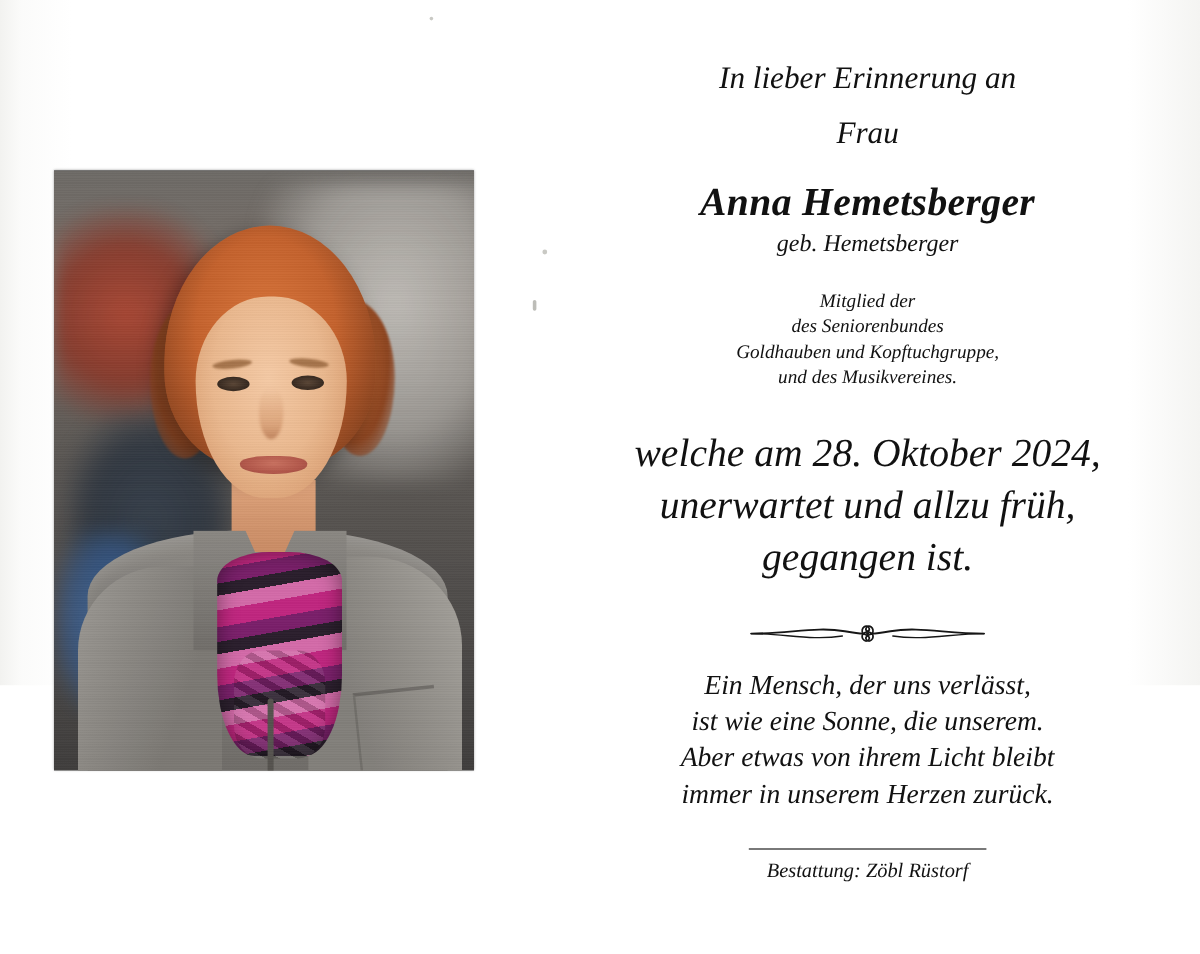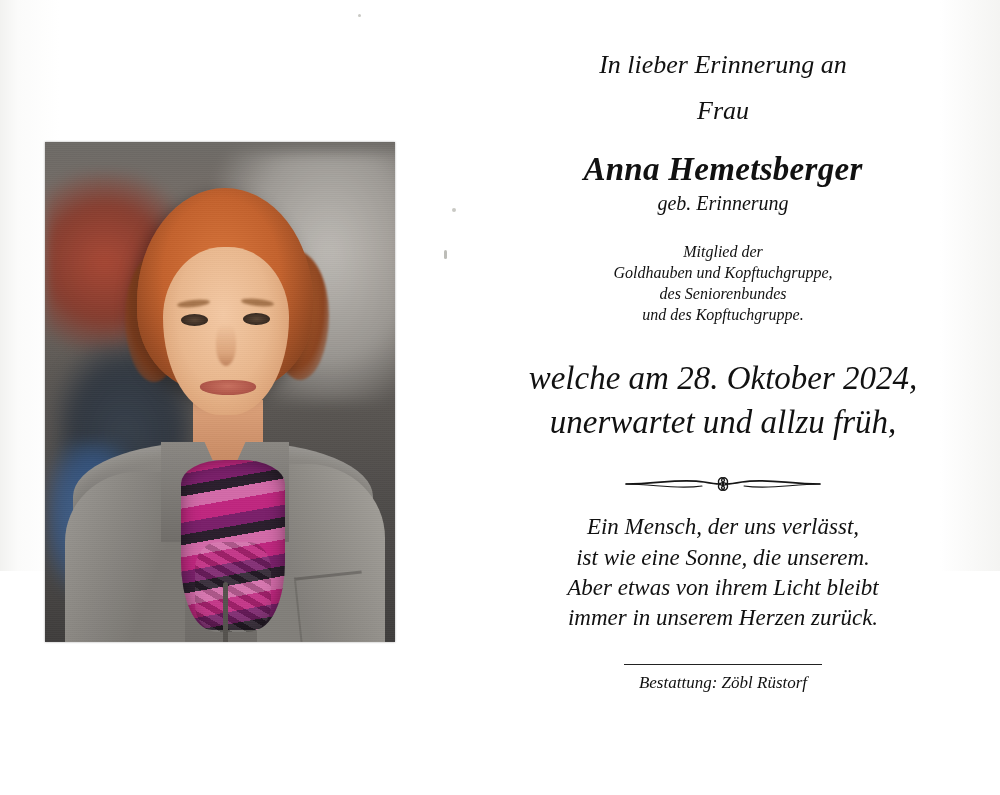--- a/index.html
+++ b/index.html
@@ -336,32 +336,33 @@
   </div>
 
   <div class="right-pane">
 
     <div class="intro">
       <div class="line l1">In lieber Erinnerung an</div>
       <div class="line l2">Frau</div>
     </div>
 
     <div class="name">Anna Hemetsberger</div>
-    <div class="maiden">geb. Erinnerung</div>
+    <div class="maiden">geb. Hemetsberger</div>
 
     <div class="block-membership">
       <div class="line">Mitglied der</div>
+      <div class="line">des Seniorenbundes</div>
       <div class="line">Goldhauben und Kopftuchgruppe,</div>
-      <div class="line">des Seniorenbundes</div>
-      <div class="line">und des Kopftuchgruppe.</div>
+      <div class="line">und des Musikvereines.</div>
     </div>
 
     <div class="block-passing">
       <div class="line">welche am 28. Oktober 2024,</div>
       <div class="line">unerwartet und allzu früh,</div>
+      <div class="line">gegangen ist.</div>
     </div>
 
     <svg class="ornament" viewBox="0 0 210 28">
       <path d="M8 14 C 40 14, 62 8, 86 12 C 94 13.4, 98 14, 101 14" fill="none" stroke="#161616" stroke-width="1.6" stroke-linecap="round"></path>
       <path d="M8 14 C 36 14, 58 20, 84 16" fill="none" stroke="#161616" stroke-width="1.1" stroke-linecap="round"></path>
       <path d="M202 14 C 170 14, 148 8, 124 12 C 116 13.4, 112 14, 109 14" fill="none" stroke="#161616" stroke-width="1.6" stroke-linecap="round"></path>
       <path d="M202 14 C 174 14, 152 20, 126 16" fill="none" stroke="#161616" stroke-width="1.1" stroke-linecap="round"></path>
       <path d="M101 14 C 99 9, 104 6, 106 9 C 108 12, 103 13, 101 14 C 103 15, 108 16, 106 19 C 104 22, 99 19, 101 14 Z" fill="none" stroke="#161616" stroke-width="1.4"></path>
       <path d="M109 14 C 111 9, 106 6, 104 9 C 102 12, 107 13, 109 14 C 107 15, 102 16, 104 19 C 106 22, 111 19, 109 14 Z" fill="none" stroke="#161616" stroke-width="1.4"></path>
       <circle cx="105" cy="14" r="1.3" fill="#161616"></circle>

